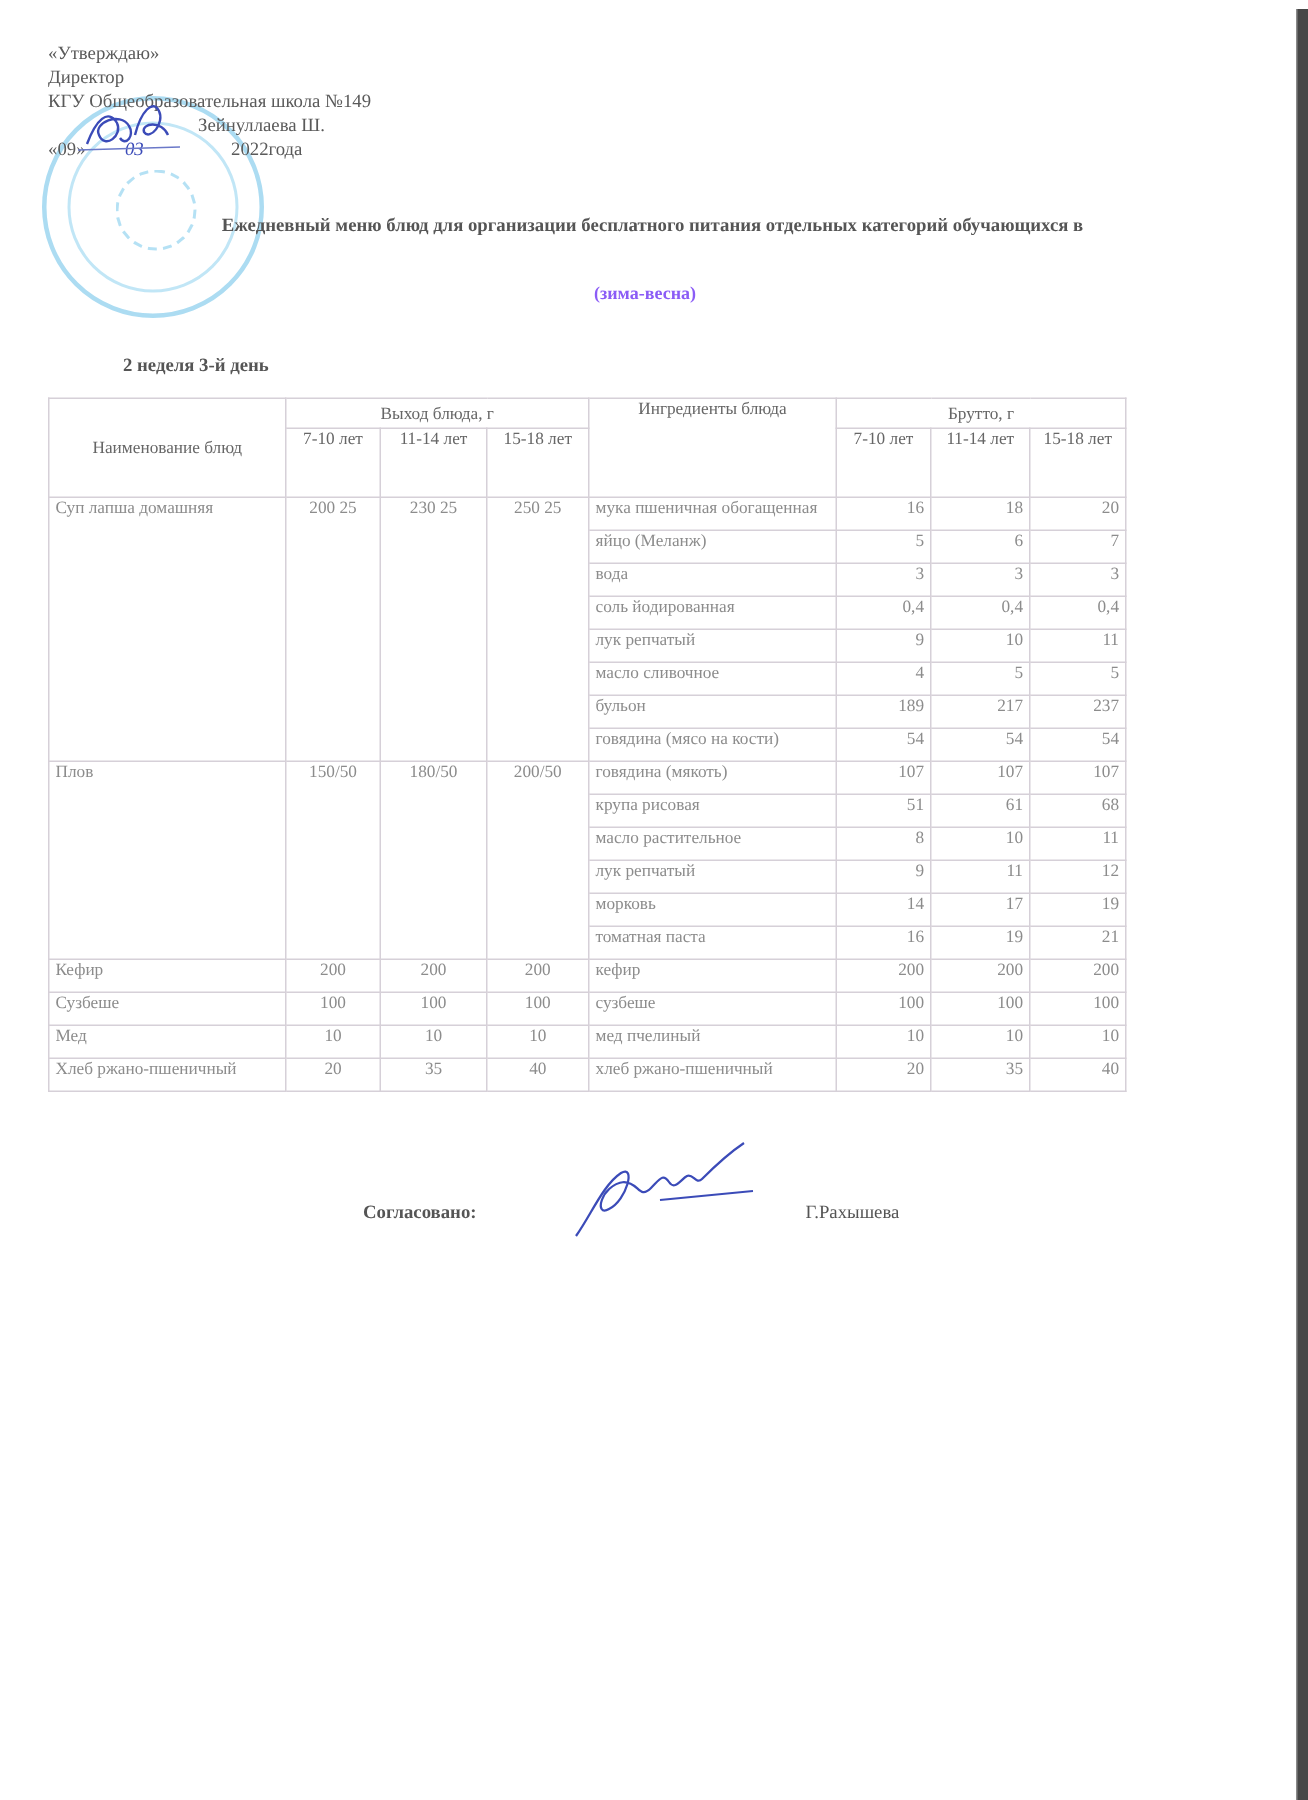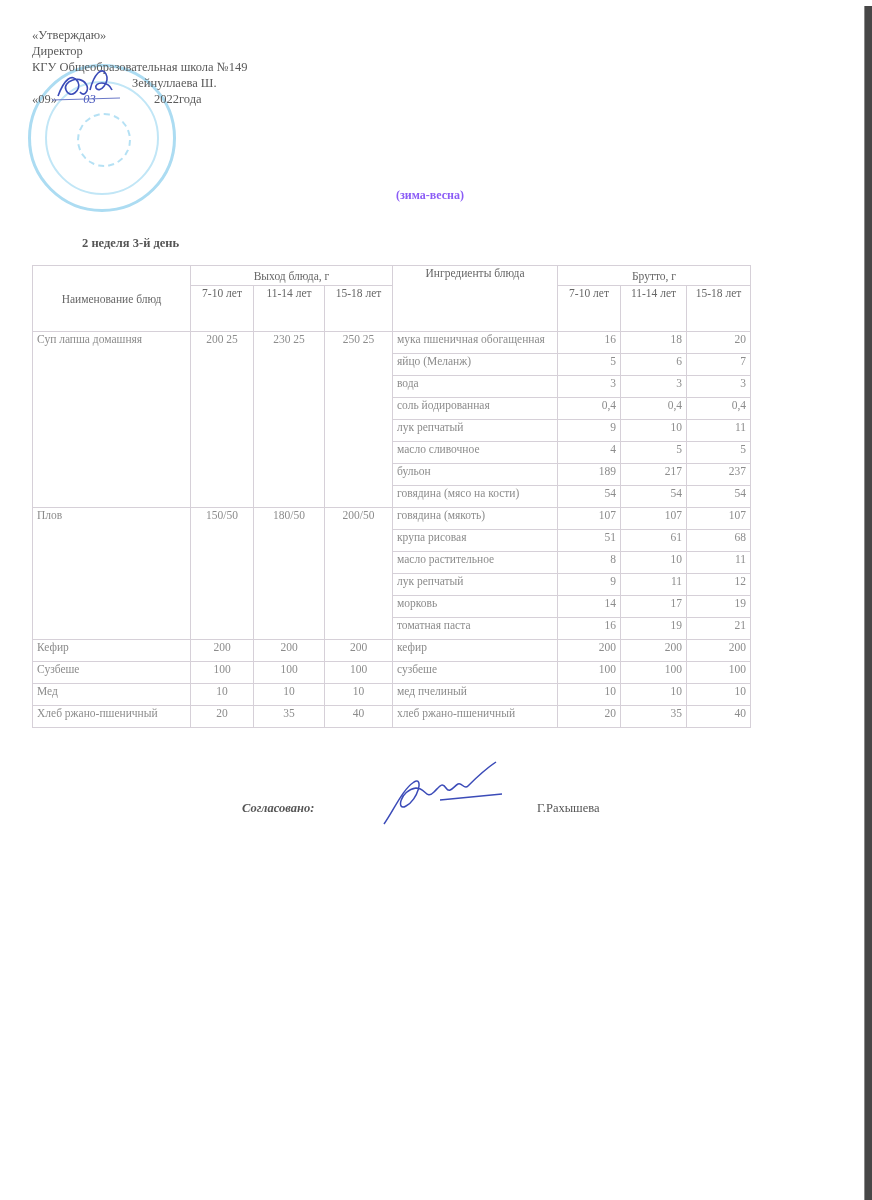--- a/index.html
+++ b/index.html
@@ -15,21 +15,21 @@
   .sig1 { position:absolute; left:50px; top:60px; }
   .title { position:absolute; left:130px; top:142px; width:610px; text-align:center; font-size:12.5px; line-height:16px; font-weight:bold; color:#555; }
   .season { position:absolute; left:350px; top:188px; width:160px; text-align:center; font-size:12px; font-weight:bold; color:#8b5cf6; }
   .day { position:absolute; left:40px; top:236px; font-size:12.5px; font-weight:bold; color:#555;margin-left:42px; }
   table.menu { position:absolute; left:32px; top:265px; border-collapse:collapse; font-size:11.5px; color:#8c8c8c; }
   table.menu td, table.menu th { border:1px solid #d6d0d8; padding:1px 4px; vertical-align:top; }
   table.menu th { font-weight:normal; color:#666; text-align:center; vertical-align:middle; font-size:11.5px; }
   .num { text-align:right; }
   .ctr { text-align:center; }
   .rowh td { height:19px; }
-  .footer-label { position:absolute; left:242px; top:801px; font-size:12.5px; font-weight:bold; color:#555;font-style:italic; }
+  .footer-label { position:absolute; left:242px; top:801px; font-size:12.5px; font-weight:bold; color:#555; }
   .footer-name { position:absolute; left:537px; top:801px; font-size:12.5px; font-weight:normal; color:#555; }
   .sig2 { position:absolute; left:380px; top:760px; }
 </style>
 </head>
 <body>
 
 <div class="edge"></div>
 
 <div class="stamp"></div>
 
@@ -46,20 +46,21 @@
     <span>2022года</span>
   </div>
 </div>
 
 <svg class="sig1" width="80" height="50" viewBox="0 0 80 50">
   <path d="M8 36 C14 20, 22 12, 28 22 C32 30, 20 40, 16 30 C12 22, 30 14, 36 24 C40 30, 34 38, 30 32 M40 30 C44 14, 52 6, 56 14 C60 22, 50 34, 46 28 C44 22, 58 20, 62 30" fill="none" stroke="#3b4bb8" stroke-width="1.6"></path>
   <path d="M2 40 L70 38" stroke="#6a78c8" stroke-width="1"></path>
 </svg>
 
 <div class="title">
+  <div>Ежедневный меню блюд для организации бесплатного питания отдельных категорий обучающихся в</div>
 </div>
 <div class="season">(зима-весна)</div>
 <div class="day">2 неделя 3-й день</div>
 
 <table class="menu">
   <colgroup>
     <col style="width:158px">
       <col style="width:63px">
       <col style="width:71px">
       <col style="width:68px">

